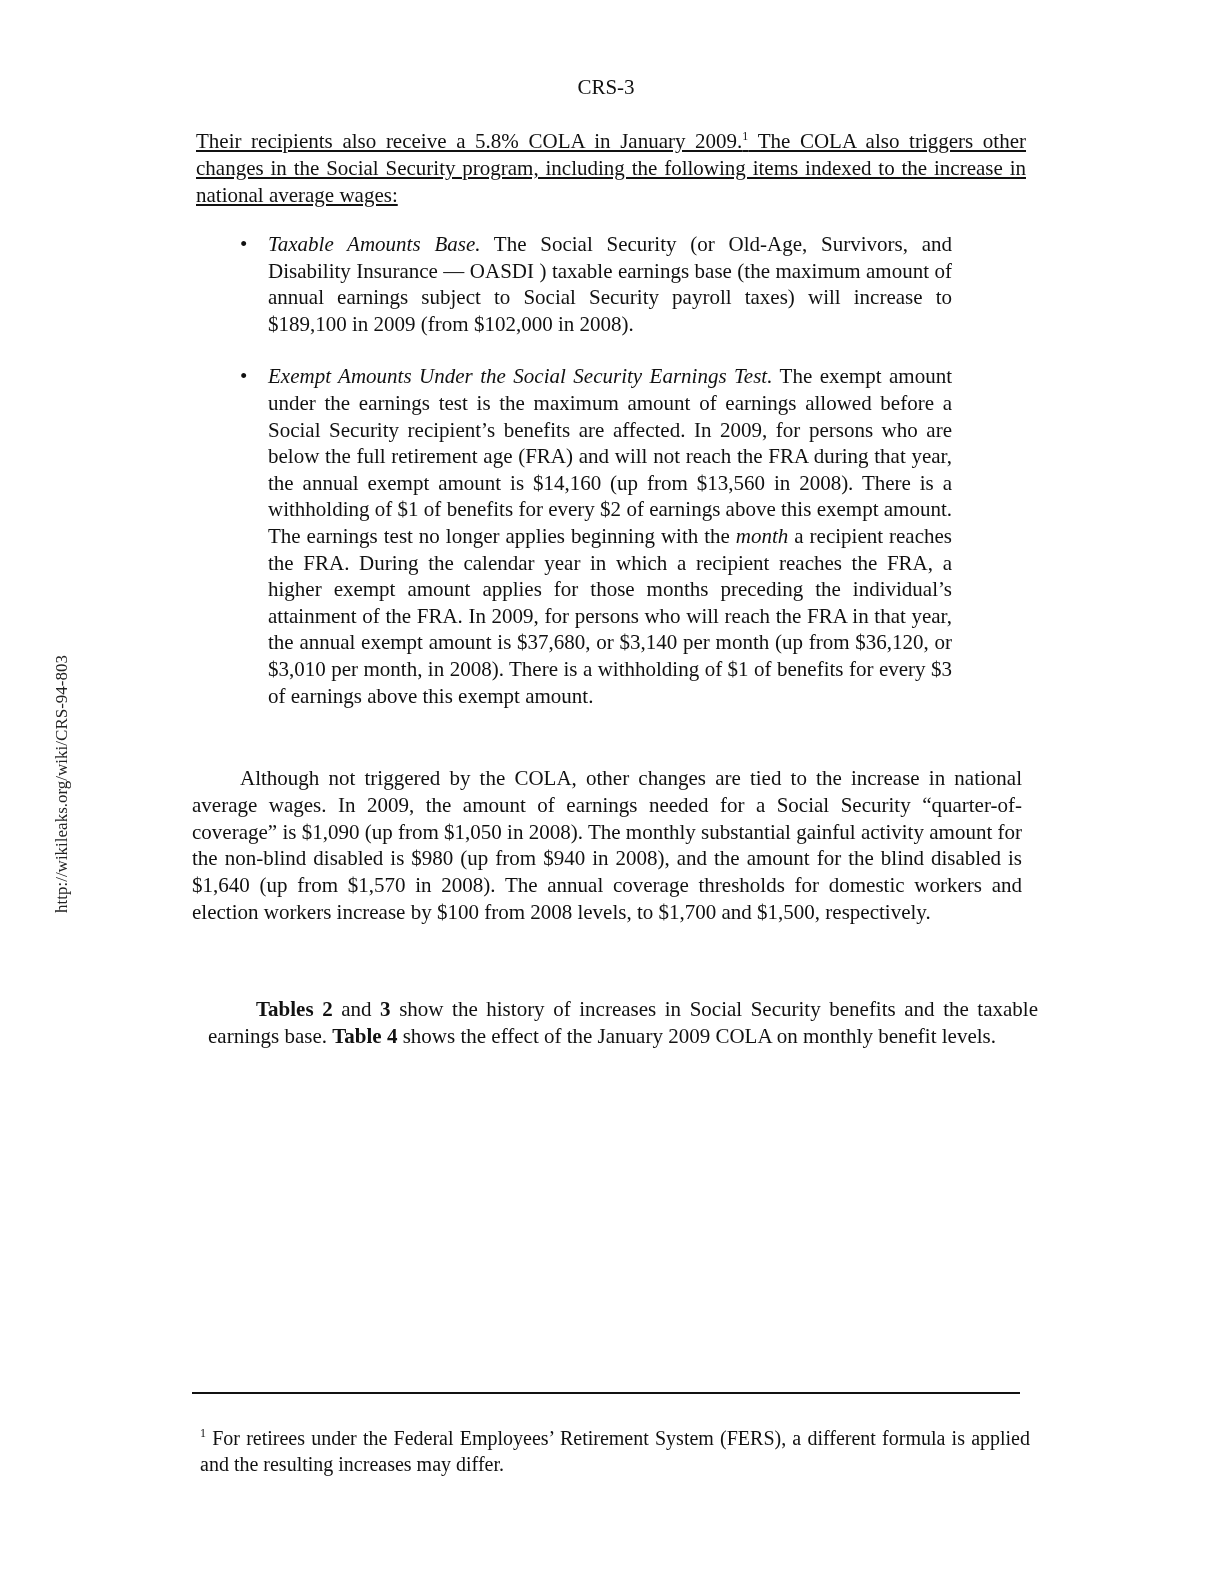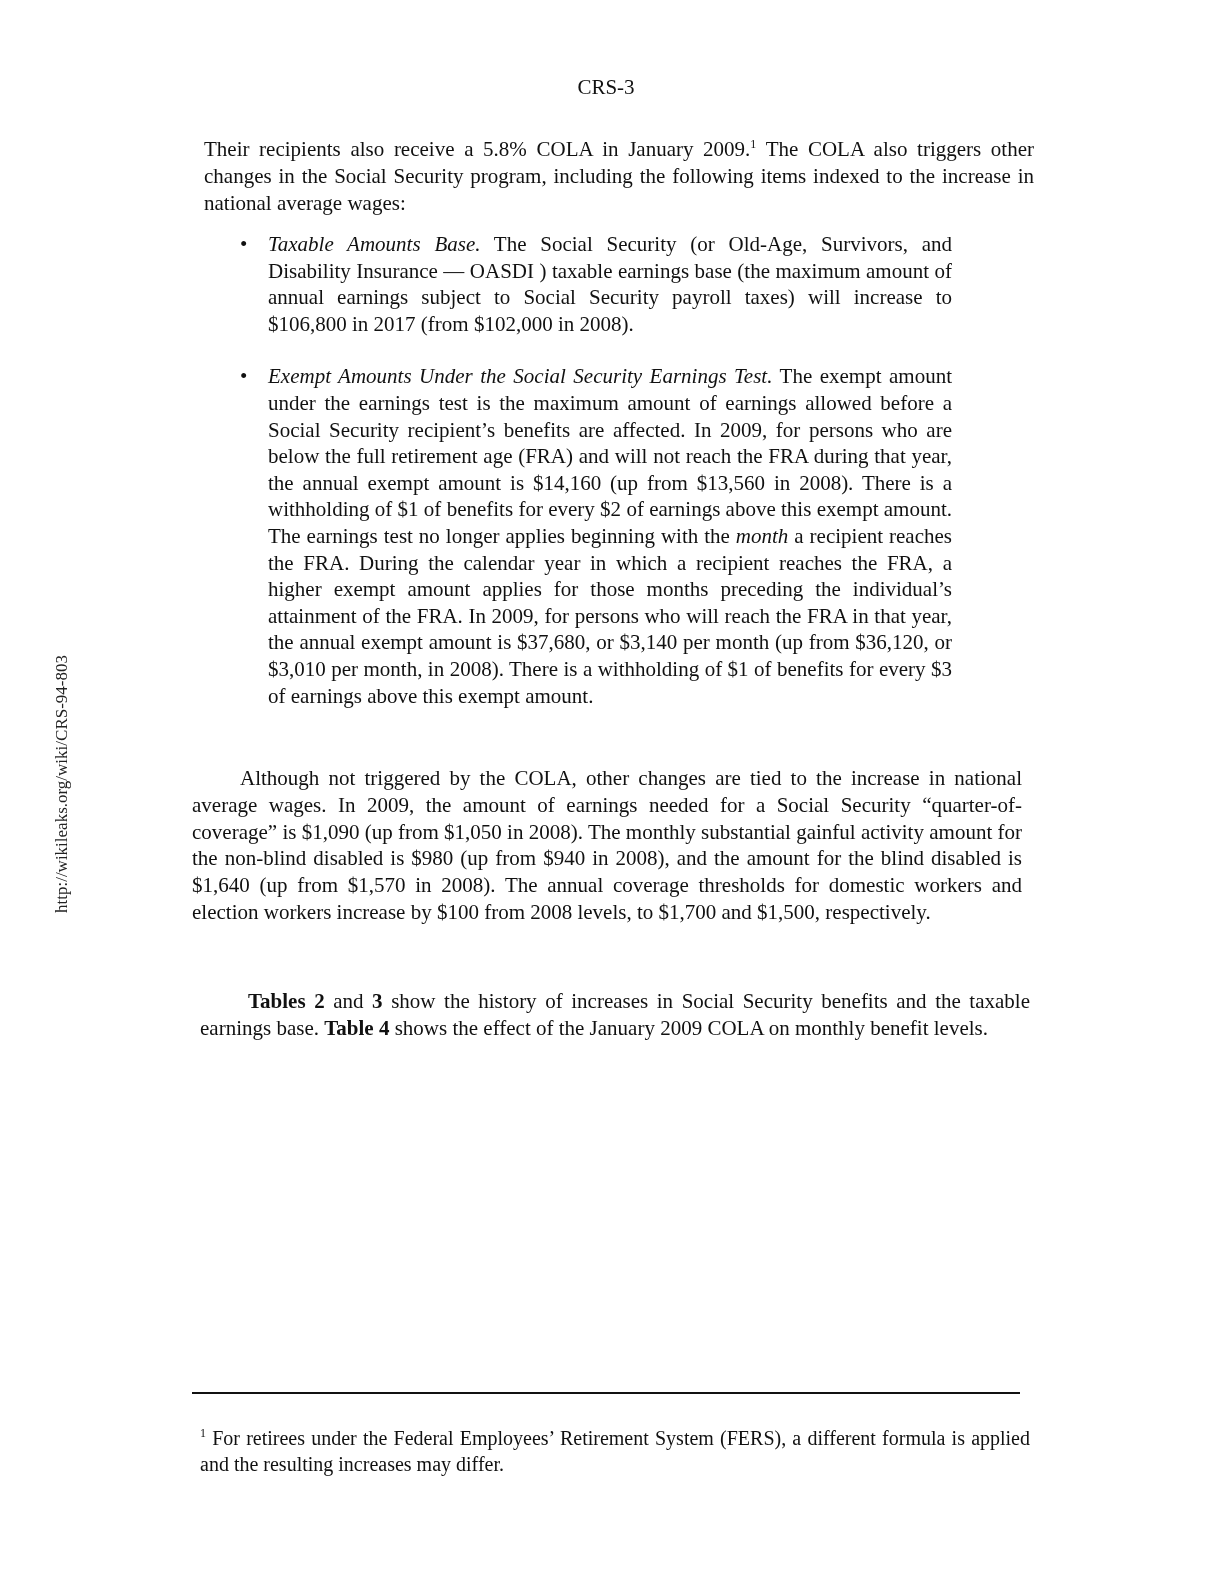--- a/index.html
+++ b/index.html
@@ -92,38 +92,38 @@
     i { font-style: italic; }
     b { font-weight: bold; }
   </style>
 </head>
 <body>
 
 <div class="page-header">CRS-3</div>
 
 <div class="side-url">http://wikileaks.org/wiki/CRS-94-803</div>
 
-<p class="body-text para-1" style="margin:12px;">
+<p class="body-text para-1" style="margin:4px;text-decoration:underline;">
   <span>Their recipients also receive a 5.8% COLA in January 2009.</span><sup class="fn">1</sup><span> The COLA also triggers other changes in the Social Security program, including the following items indexed to the increase in national average wages:</span>
 </p>
 
 <ul class="bullets">
   <li>
     <span class="bullet-dot">•</span>
-    <i>Taxable Amounts Base.</i><span> The Social Security (or Old-Age, Survivors, and Disability Insurance — OASDI ) taxable earnings base (the maximum amount of annual earnings subject to Social Security payroll taxes) will increase to $106,800 in 2017 (from $102,000 in 2008).</span>
+    <i>Taxable Amounts Base.</i><span> The Social Security (or Old-Age, Survivors, and Disability Insurance — OASDI ) taxable earnings base (the maximum amount of annual earnings subject to Social Security payroll taxes) will increase to $189,100 in 2009 (from $102,000 in 2008).</span>
   </li>
   <li>
     <span class="bullet-dot">•</span>
     <i>Exempt Amounts Under the Social Security Earnings Test.</i><span> The exempt amount under the earnings test is the maximum amount of earnings allowed before a Social Security recipient’s benefits are affected. In 2009, for persons who are below the full retirement age (FRA) and will not reach the FRA during that year, the annual exempt amount is $14,160 (up from $13,560 in 2008). There is a withholding of $1 of benefits for every $2 of earnings above this exempt amount. The earnings test no longer applies beginning with the </span><i>month</i><span> a recipient reaches the FRA. During the calendar year in which a recipient reaches the FRA, a higher exempt amount applies for those months preceding the individual’s attainment of the FRA. In 2009, for persons who will reach the FRA in that year, the annual exempt amount is $37,680, or $3,140 per month (up from $36,120, or $3,010 per month, in 2008). There is a withholding of $1 of benefits for every $3 of earnings above this exempt amount.</span>
   </li>
 </ul>
 
 <p class="body-text para-2" style="margin:0;">Although not triggered by the COLA, other changes are tied to the increase in national average wages. In 2009, the amount of earnings needed for a Social Security “quarter-of-coverage” is $1,090 (up from $1,050 in 2008). The monthly substantial gainful activity amount for the non-blind disabled is $980 (up from $940 in 2008), and the amount for the blind disabled is $1,640 (up from $1,570 in 2008). The annual coverage thresholds for domestic workers and election workers increase by $100 from 2008 levels, to $1,700 and $1,500, respectively.</p>
 
-<p class="body-text para-3" style="margin:8px;font-family:Liberation Serif, serif;">
+<p class="body-text para-3" style="margin:16px;font-family:Liberation Serif, serif;">
   <b>Tables 2</b><span> and </span><b>3</b><span> show the history of increases in Social Security benefits and the taxable earnings base. </span><b>Table 4</b><span> shows the effect of the January 2009 COLA on monthly benefit levels.</span>
 </p>
 
 <div class="footnote-rule"></div>
 
 <p class="footnote" style="margin:8px;">
   <sup class="fn">1</sup><span> For retirees under the Federal Employees’ Retirement System (FERS), a different formula is applied and the resulting increases may differ.</span>
 </p>
 
 </body></html>

